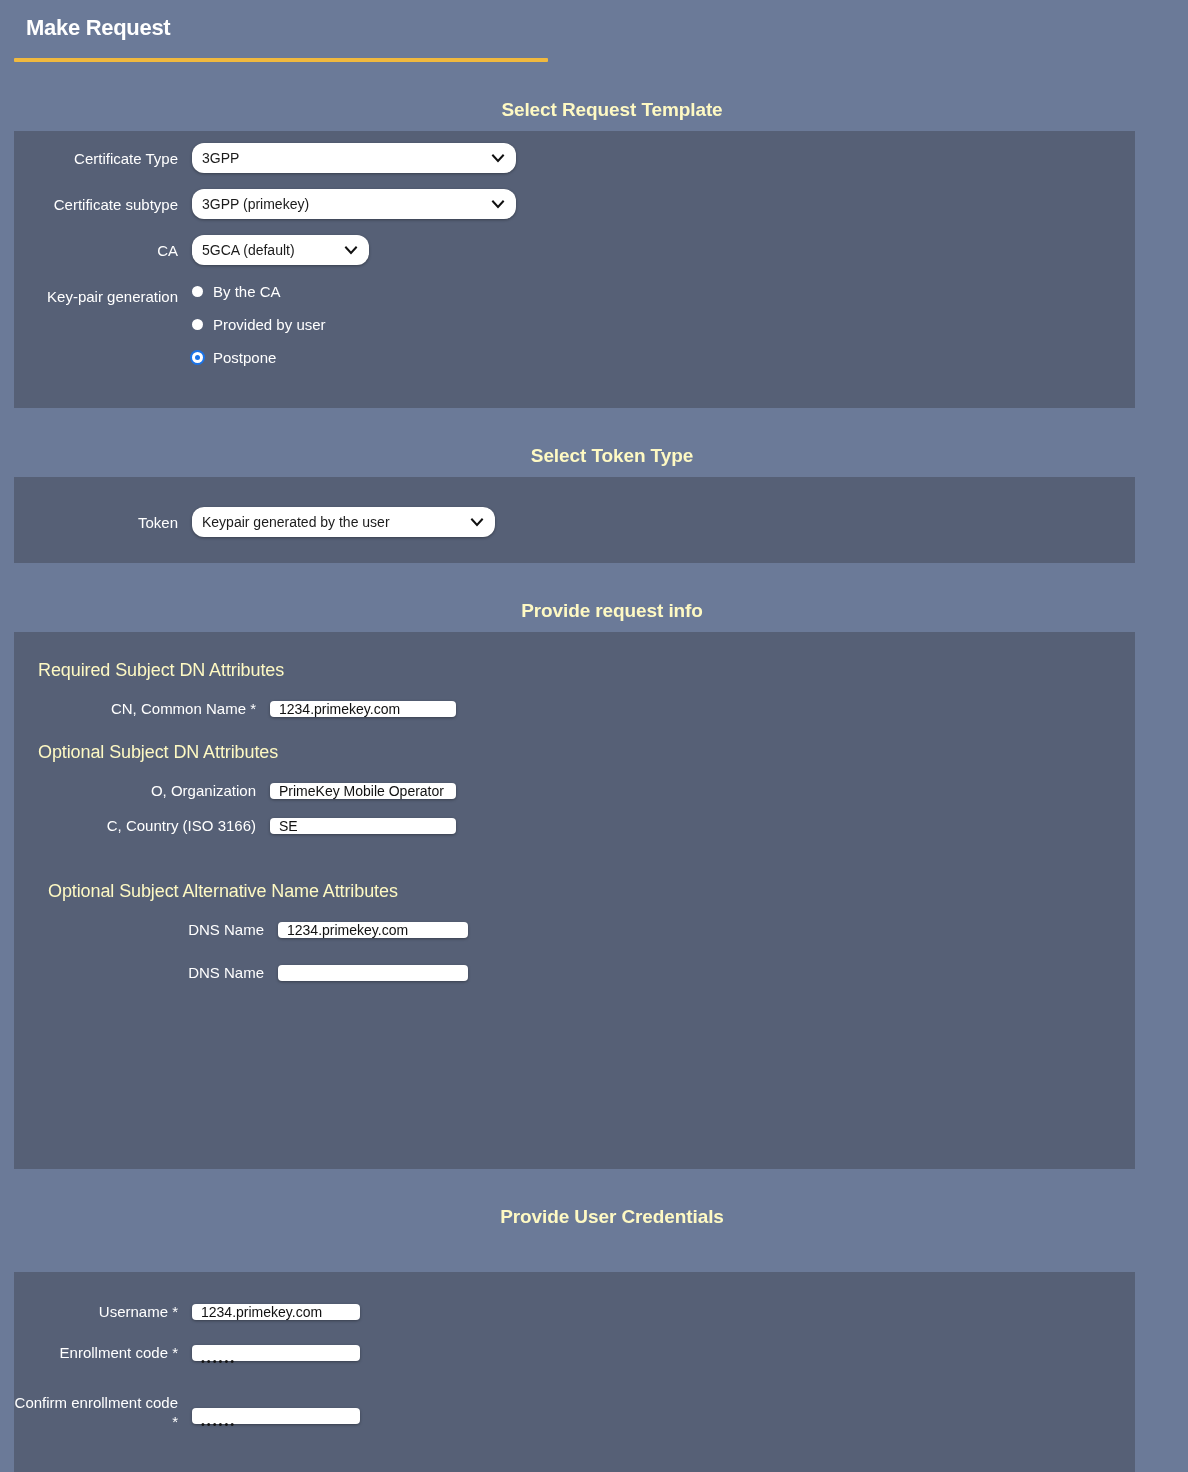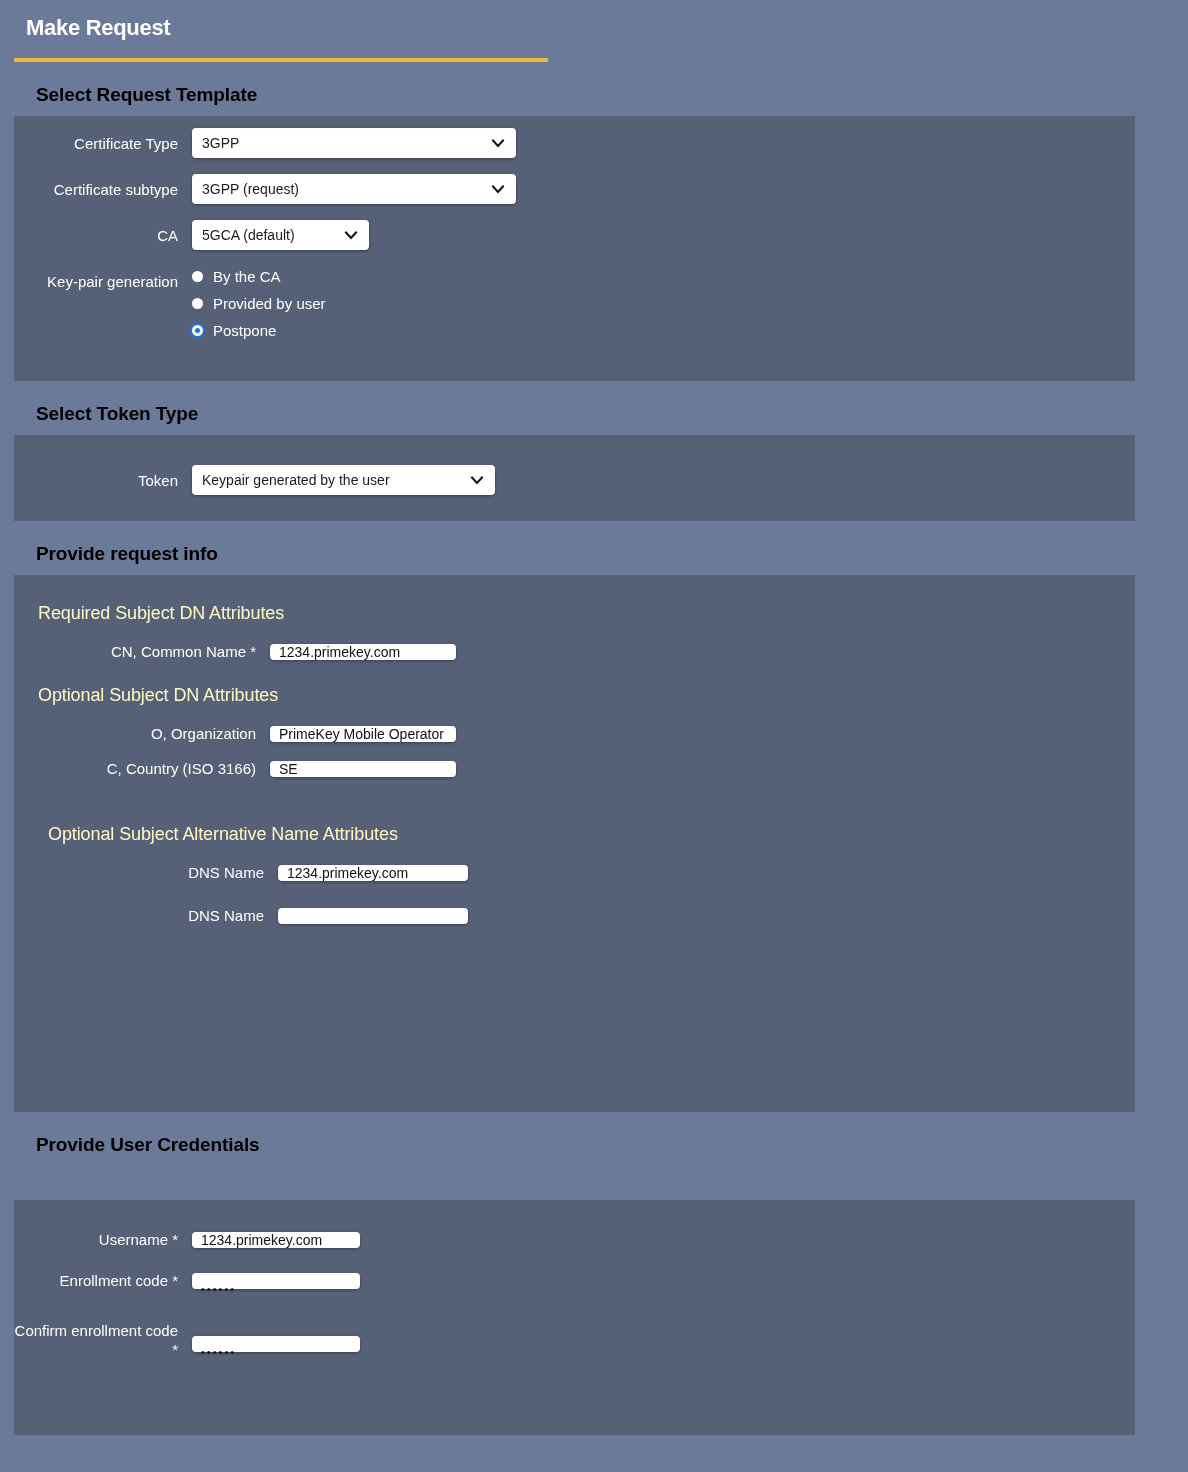--- a/index.html
+++ b/index.html
@@ -29,23 +29,24 @@
     background: #f0b93e;
     margin: 10px 0 0 14px;
     width: 534px;
     border-radius: 1px;
   }
 
   
   .section-heading {
     font-size: 19px;
     font-weight: bold;
-    color: #000000;
-    margin: 22px 0 10px 36px;
+    color: #fef9c3;
+    margin: 37px 0 10px 36px;
     letter-spacing: -0.1px;
+    text-align: center;
   }
 
   
   .panel {
     background: #566076;
     margin-left: 14px;
     width: 1121px;
     padding: 0;
   }
 
@@ -67,21 +68,21 @@
     flex: 0 0 178px;
   }
   .field-label.two-line { padding-top: 6px; }
 
   .field-control { flex: 0 0 auto; }
 
   
   .select {
     position: relative;
     background: #ffffff;
-    border-radius: 4px;
+    border-radius: 12px;
     height: 30px;
     display: flex;
     align-items: center;
     box-shadow: 0 1px 3px rgba(0,0,0,0.35);
     color: #1b1b1b;
     font-size: 14px;
     padding: 0 34px 0 10px;
     cursor: pointer;
     white-space: nowrap;
     overflow: hidden;
@@ -123,21 +124,21 @@
 
   
   .pw-dots {
     font-size: 11px;
     letter-spacing: 2px;
     color: #111;
     line-height: 32px;
   }
 
   
-  .radio-group { display: flex; flex-direction: column; gap: 10px; padding-top: 2px; }
+  .radio-group { display: flex; flex-direction: column; gap: 16px; padding-top: 2px; }
   .radio-item { display: flex; align-items: center; cursor: pointer; }
   .radio-dot {
     width: 11px; height: 11px;
     border-radius: 50%;
     background: #ffffff;
     margin-right: 10px;
     flex: 0 0 11px;
     position: relative;
   }
   .radio-dot.checked {
@@ -195,21 +196,21 @@
             </svg>
         </span>
       </div>
     </div>
   </div>
 
   <div class="form-row">
     <div class="field-label">Certificate subtype</div>
     <div class="field-control">
       <div class="select sel-wide">
-        <span>3GPP (request)</span>
+        <span>3GPP (primekey)</span>
         <span class="chev">
           <svg width="16" height="16" viewBox="0 0 16 16">
               <path d="M3 5.5 L8 11 L13 5.5" stroke="#111" stroke-width="2" fill="none" stroke-linecap="square"></path>
             </svg>
         </span>
       </div>
     </div>
   </div>
 
   <div class="form-row">

